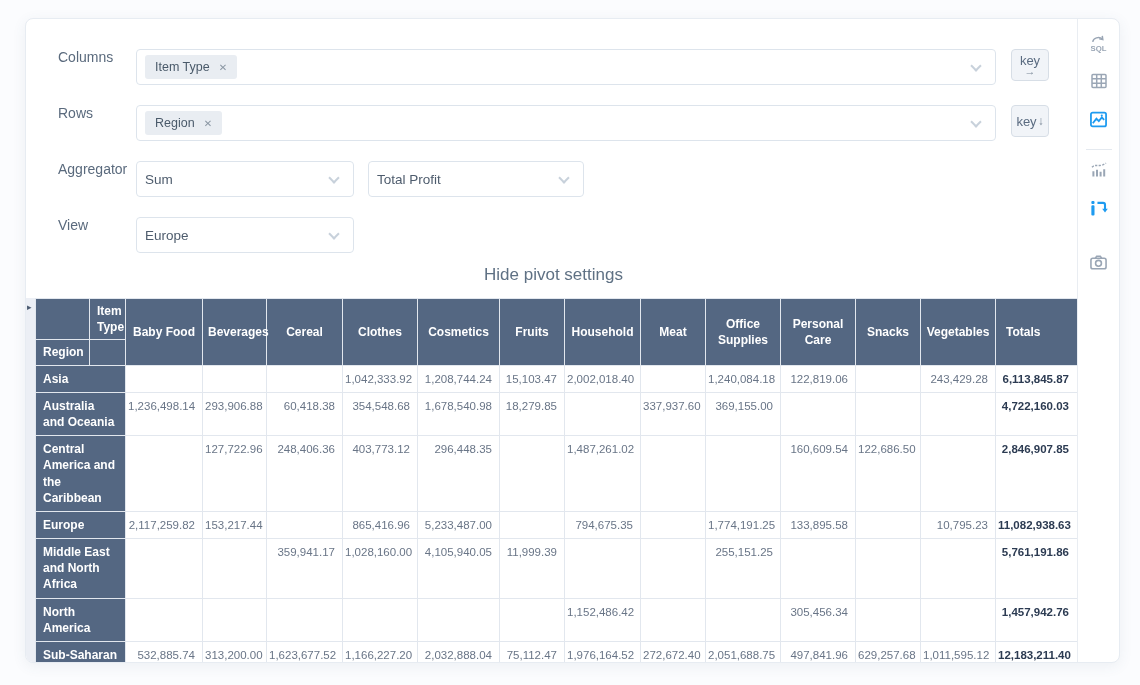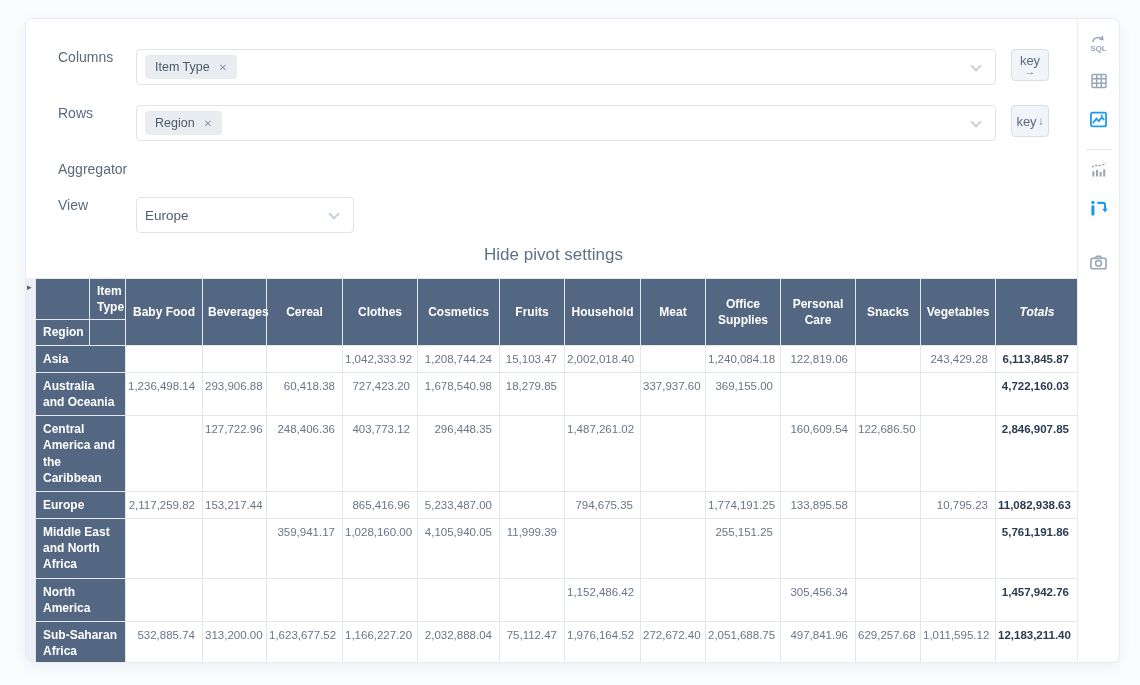--- a/index.html
+++ b/index.html
@@ -61,21 +61,21 @@
   .gutter{width:9px;flex:none;background:#eceff5;position:relative;cursor:pointer;}
   .gutter .tri{position:absolute;top:5px;left:1px;font-size:9px;color:#4a5a70;line-height:1;}
   table.pvt{border-collapse:collapse;table-layout:fixed;width:1043px;flex:none;}
   table.pvt th,table.pvt td{border:1px solid #e2e7ee;}
   table.pvt th{
     background:var(--header-bg);color:#fff;font-weight:bold;font-size:12px;line-height:1.35;
   }
   th.corner{padding:0;}
   th.axis{text-align:left;padding:4px 4px 4px 7px;vertical-align:top;}
   th.colLabel{text-align:center;padding:4px 5px;vertical-align:middle;}
-  th.totalHeader{text-align:center;padding:4px 10px;vertical-align:middle;font-style:italic;}
+  th.totalHeader{text-align:left;padding:4px 10px;vertical-align:middle;}
   th.rowLabel{text-align:left;padding:5px 6px 5px 7px;vertical-align:top;}
   td.val{
     font-size:11.5px;color:#697587;text-align:right;
     padding:5px 7px 5px 2px;vertical-align:top;background:#fff;
     white-space:nowrap;overflow:hidden;line-height:1.4;
   }
   td.rowTotal,td.colTotal,td.grandTotal{font-weight:bold;color:var(--total-color);padding-right:9px;}
   
   .toolbar{
     width:42px;flex:none;border-left:1px solid #e9edf2;
@@ -120,20 +120,28 @@
           <span class="chevron"></span>
         </div>
         <button class="key-btn inline">
           <span>key</span>
           <span class="arrow">↓</span>
         </button>
       </div>
 
       <div class="form-row">
         <div class="form-label">Aggregator</div>
+        <div class="select w218">
+          <span class="select-value">Sum</span>
+          <span class="chevron"></span>
+        </div>
+        <div class="select w216">
+          <span class="select-value">Total Profit</span>
+          <span class="chevron"></span>
+        </div>
       </div>
 
       <div class="form-row" style="margin-bottom:12px;">
         <div class="form-label">View</div>
         <div class="select w218">
           <span class="select-value">Europe</span>
           <span class="chevron"></span>
         </div>
       </div>
 
@@ -200,21 +208,21 @@
               <td class="val">122,819.06</td>
               <td class="val"></td>
               <td class="val">243,429.28</td>
               <td class="val rowTotal">6,113,845.87</td>
             </tr>
             <tr>
               <th class="rowLabel" colspan="2">Australia and Oceania</th>
               <td class="val">1,236,498.14</td>
               <td class="val">293,906.88</td>
               <td class="val">60,418.38</td>
-              <td class="val">727,423.20</td>
+              <td class="val">354,548.68</td>
               <td class="val">1,678,540.98</td>
               <td class="val">18,279.85</td>
               <td class="val"></td>
               <td class="val">337,937.60</td>
               <td class="val">369,155.00</td>
               <td class="val"></td>
               <td class="val"></td>
               <td class="val"></td>
               <td class="val rowTotal">4,722,160.03</td>
             </tr>

